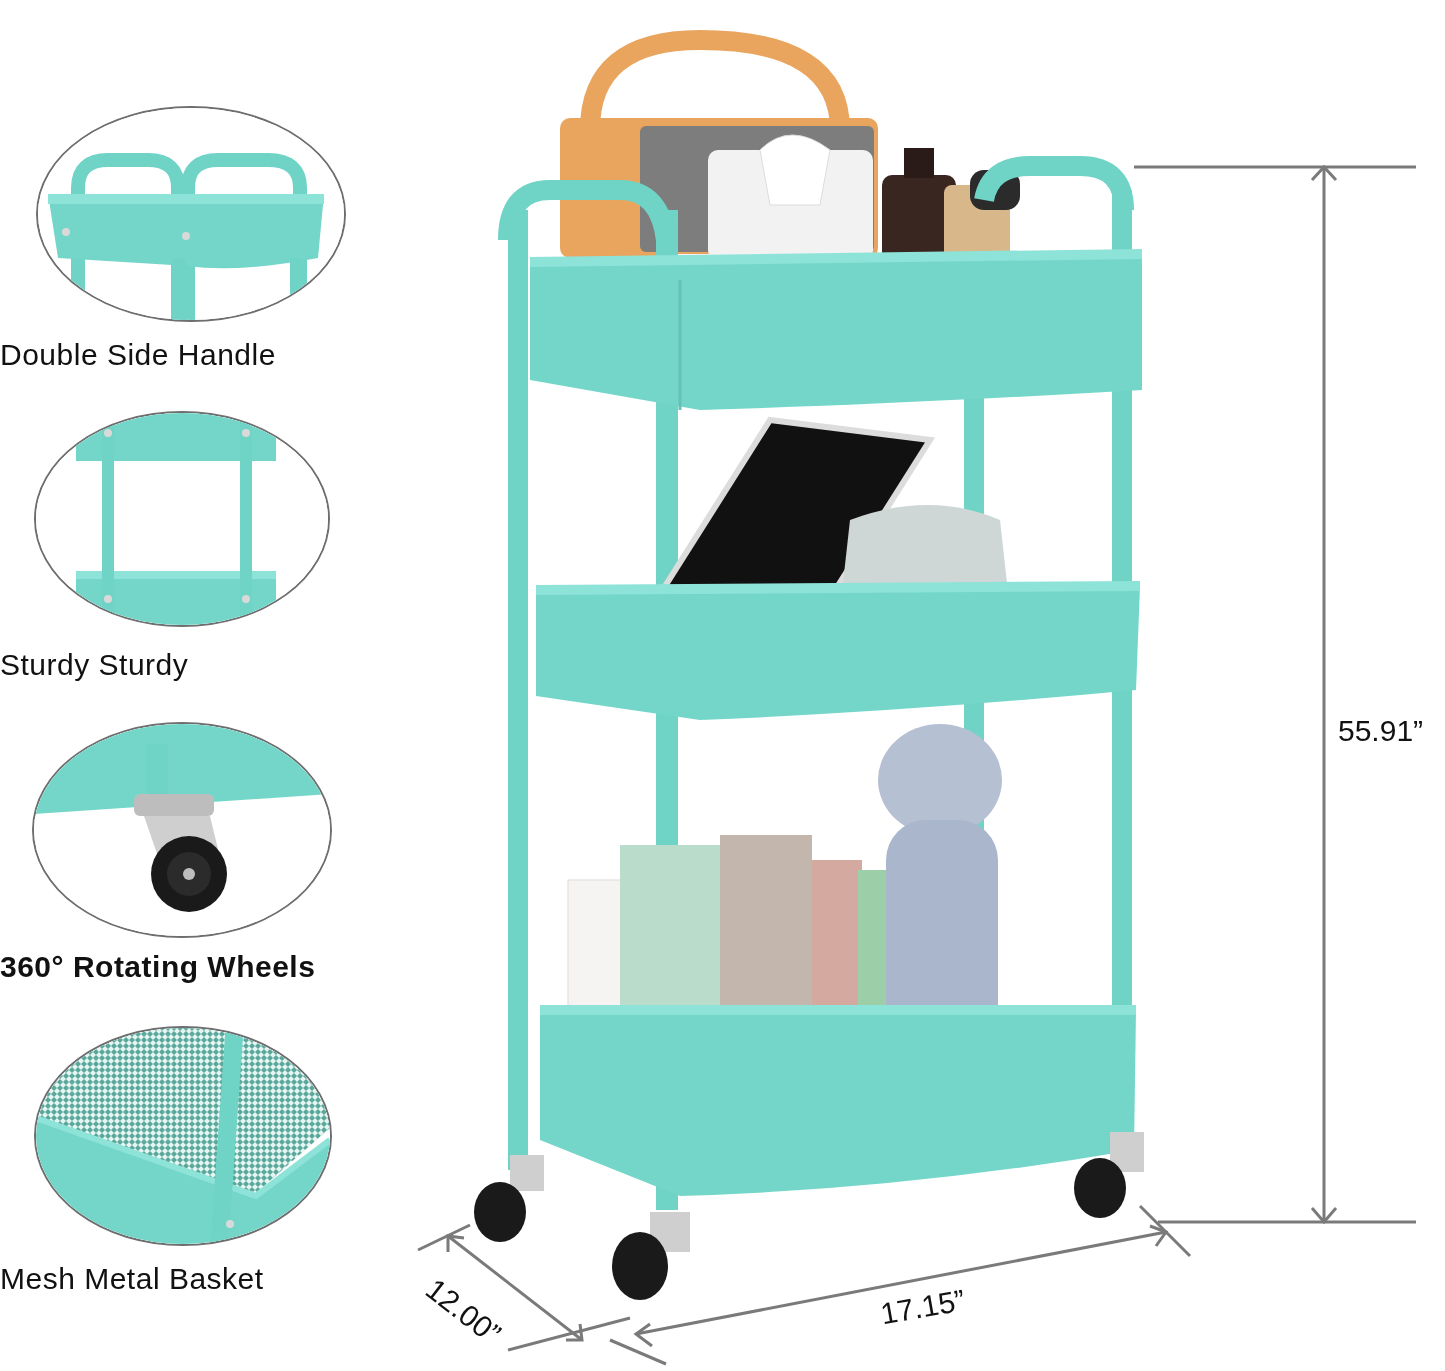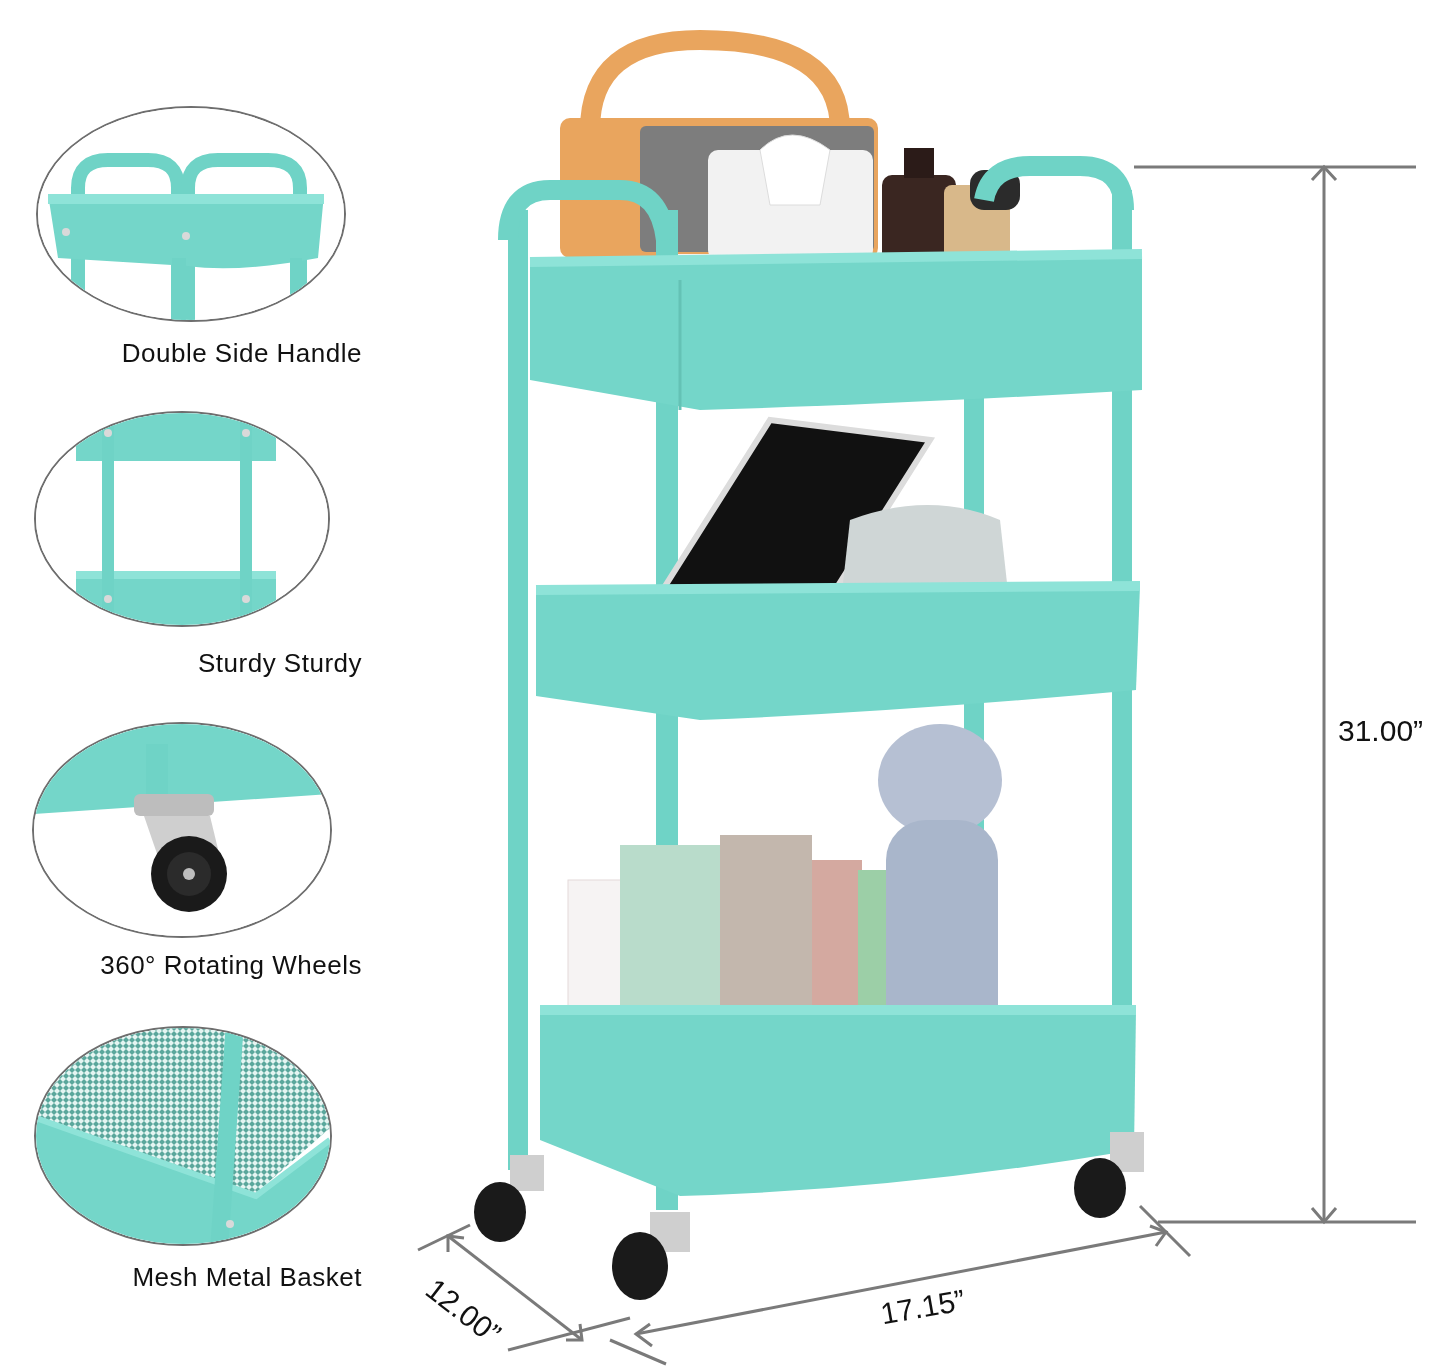--- a/index.html
+++ b/index.html
@@ -1,19 +1,19 @@
 <!DOCTYPE html>
 <html><head>
 <meta charset="utf-8">
 <style>
   html, body { margin:0; padding:0; background:#ffffff; }
   body { width:1445px; height:1371px; position:relative; overflow:hidden;
          font-family:"Liberation Sans", "DejaVu Sans", sans-serif; color:#111; }
   .feature-oval { position:absolute; border:2px solid #6e6e6e; border-radius:50%; overflow:hidden; background:#fff; }
-  .feature-label { position:absolute; font-size:26px; letter-spacing:0.5px; color:#111; white-space:nowrap; text-align:right; }
+  .feature-label { position:absolute; font-size:30px; letter-spacing:0.5px; color:#111; white-space:nowrap; text-align:left; }
   .dim-label { position:absolute; font-size:30px; color:#111; white-space:nowrap; }
   svg { position:absolute; left:0; top:0; }
 </style>
 </head>
 <body>
 
 <div class="feature-oval" style="left:36px;top:106px;width:306px;height:212px;">
   <svg width="306" height="212">
     <rect x="0" y="0" width="306" height="212" fill="#ffffff"></rect>
     <path d="M40 212 L40 80 Q40 52 70 52 L110 52 Q140 52 140 80 L140 212" fill="none" stroke="#6fd3c6" stroke-width="14"></path>
@@ -49,21 +49,21 @@
     <rect width="296" height="212" fill="#ffffff"></rect>
     <path d="M0 0 L296 0 L296 70 L0 90 Z" fill="#74d6c9"></path>
     <rect x="112" y="20" width="22" height="60" fill="#6fd3c6"></rect>
     <rect x="100" y="70" width="80" height="22" rx="6" fill="#bdbdbd"></rect>
     <path d="M110 92 L176 92 L190 150 L130 150 Z" fill="#cfcfcf"></path>
     <circle cx="155" cy="150" r="38" fill="#1a1a1a"></circle>
     <circle cx="155" cy="150" r="22" fill="#2b2b2b"></circle>
     <circle cx="155" cy="150" r="6" fill="#bdbdbd"></circle>
   </svg>
 </div>
-<div class="feature-label" style="left:0;top:950px;width:362px;">360° Rotating Wheels</div>
+<div class="feature-label" style="left:0;top:950px;width:362px;font-weight:bold;">360° Rotating Wheels</div>
 
 <div class="feature-oval" style="left:34px;top:1026px;width:294px;height:216px;">
   <svg width="294" height="216">
     <defs>
       <pattern id="mesh" width="6" height="6" patternUnits="userSpaceOnUse">
         <rect width="6" height="6" fill="#5aa79c"></rect>
         <path d="M0 3 L3 0 L6 3 L3 6 Z" fill="#e4f5f2"></path>
       </pattern>
     </defs>
     <rect width="294" height="216" fill="#ffffff"></rect>
@@ -160,15 +160,15 @@
     <polyline points="566,1340 582,1340 580,1324"></polyline>
 
     <line x1="610" y1="1340" x2="666" y2="1364"></line>
     <line x1="1140" y1="1206" x2="1190" y2="1256"></line>
     <line x1="636" y1="1334" x2="1166" y2="1232"></line>
     <polyline points="650,1324 636,1334 652,1346"></polyline>
     <polyline points="1150,1226 1166,1232 1156,1246"></polyline>
   </g>
 </svg>
 
-<div class="dim-label" style="left:1338px;top:714px;">31.00”</div>
+<div class="dim-label" style="left:1338px;top:714px;">55.91”</div>
 <div class="dim-label" style="left:878px;top:1298px;transform:rotate(-10deg);transform-origin:left top;">17.15”</div>
 <div class="dim-label" style="left:440px;top:1272px;transform:rotate(38deg);transform-origin:left top;">12.00”</div>
 
 </body></html>

